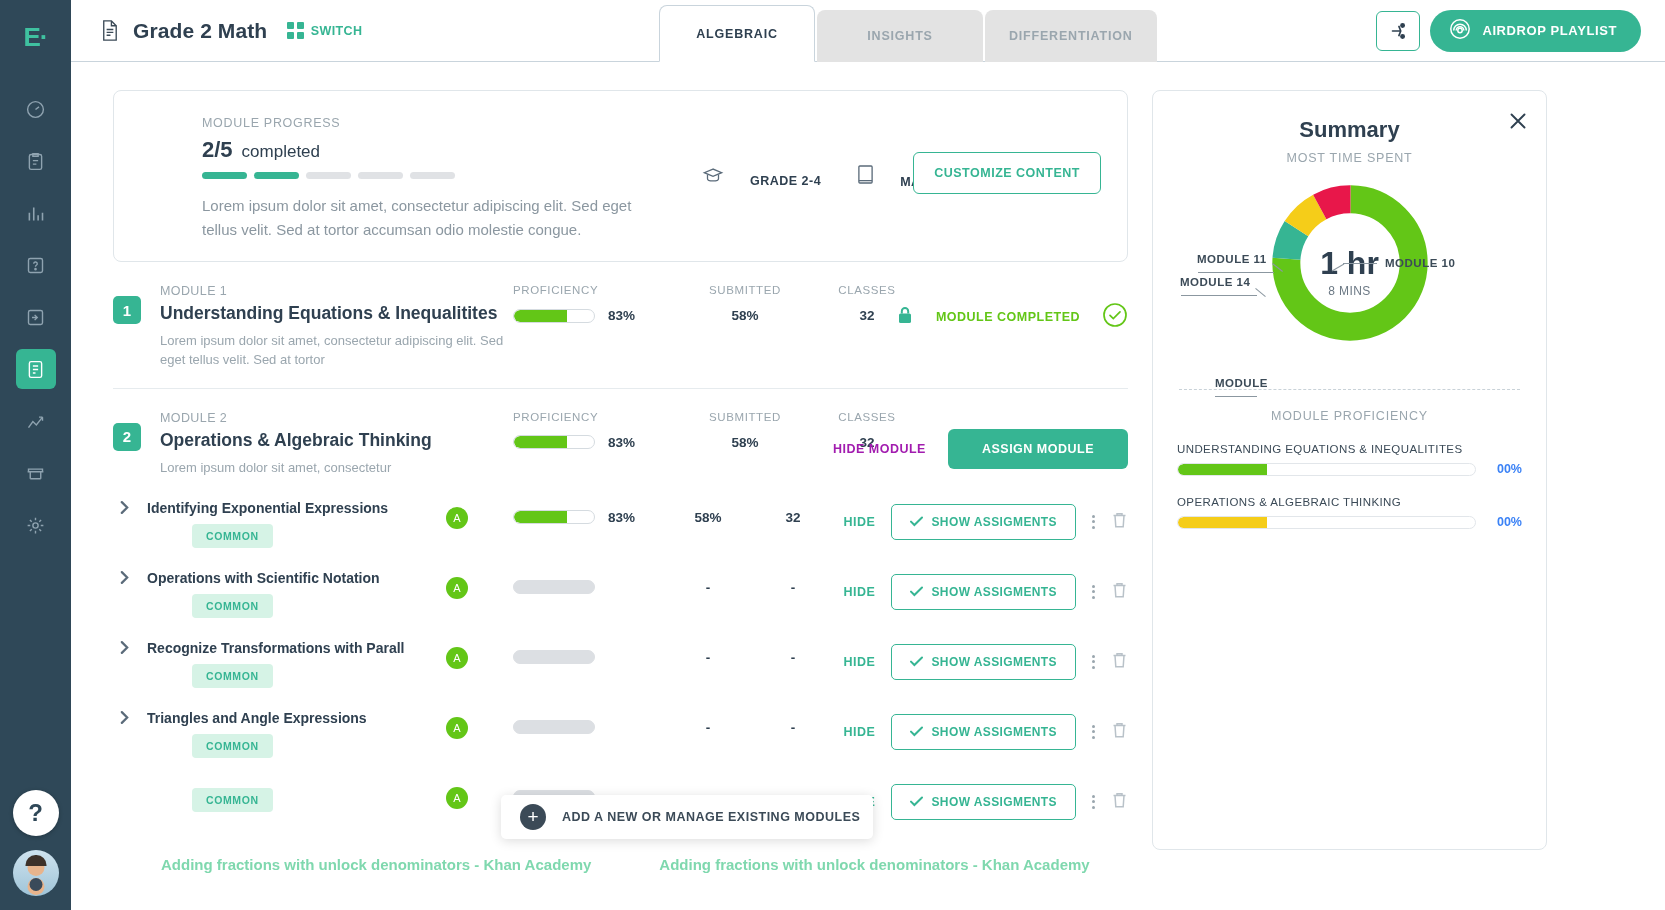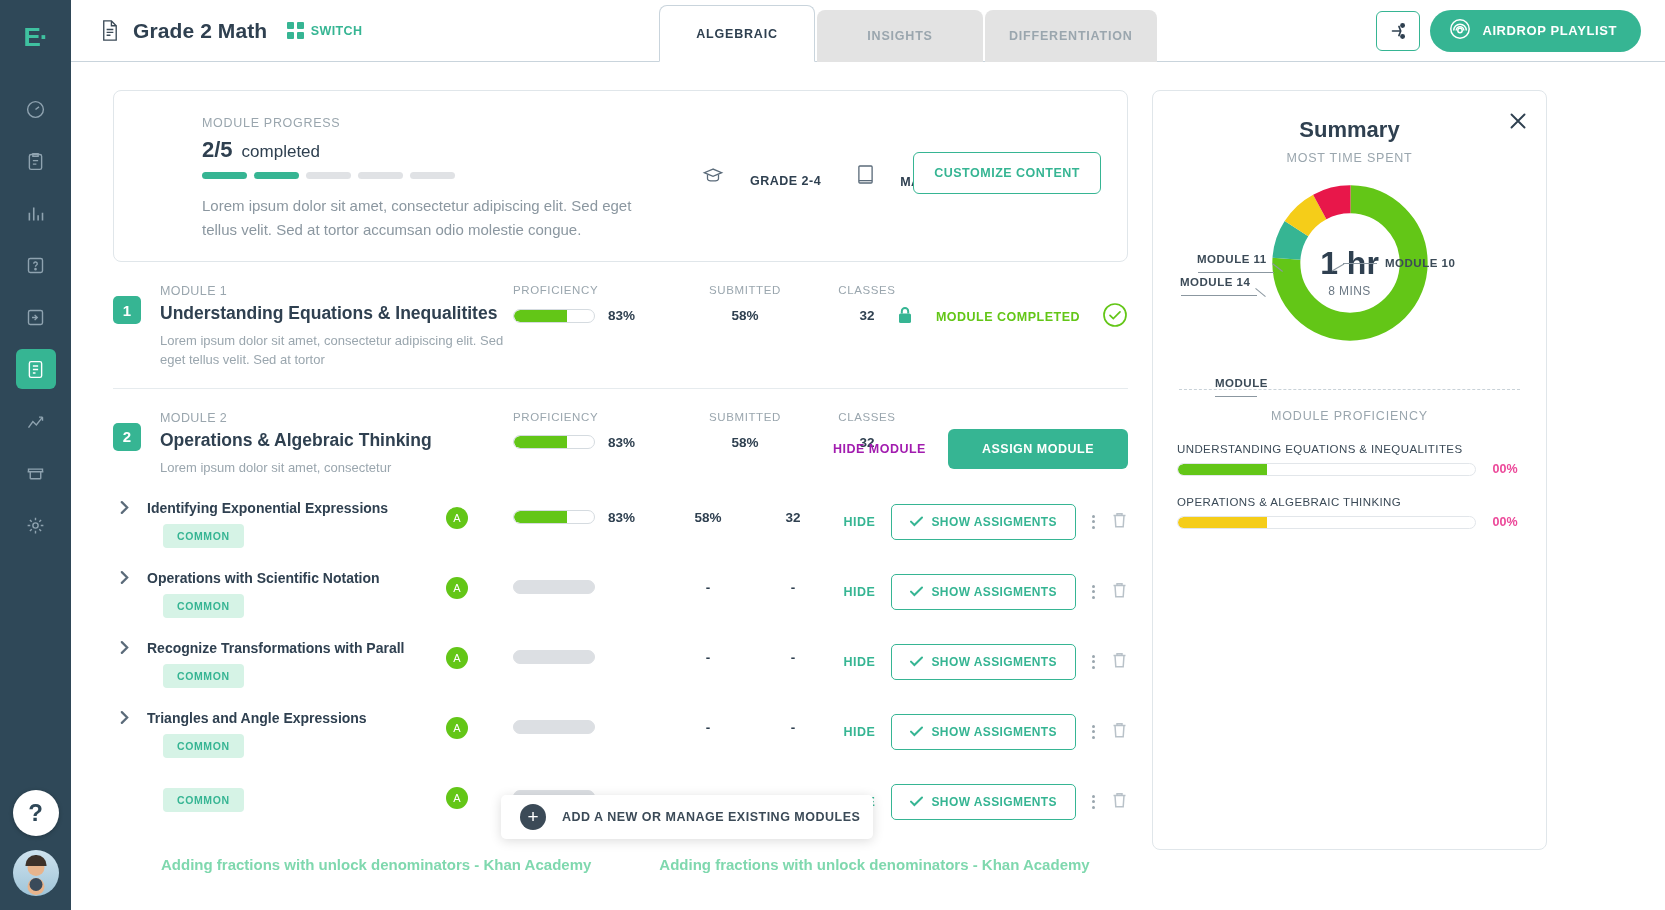--- a/index.html
+++ b/index.html
@@ -161,21 +161,21 @@
     padding: 13px 34px; font-size: 12.5px; font-weight: bold; letter-spacing: .5px; cursor: pointer;
   }
 
   
   .lessons { margin-top: 22px; }
   .lesson { position: relative; height: 70px; }
   .lesson-head { display: flex; align-items: center; }
   .chev { width: 22px; color: #5b6b7a; display: flex; align-items: center; justify-content: center; cursor: pointer; }
   .lesson-name { font-size: 14px; font-weight: bold; color: #2f4050; margin-left: 12px; width: 300px; }
   .badge {
-    display: inline-block; margin-left: 50px; margin-top: 8px;
+    display: inline-block; margin-left: 79px; margin-top: 8px;
     background: #d6f3e6; color: #36b593; font-size: 10.5px; font-weight: bold;
     letter-spacing: .6px; padding: 6px 14px; border-radius: 4px;
   }
   .avatar-a {
     position: absolute; left: 333px; top: 7px;
     width: 22px; height: 22px; border-radius: 50%; background: #63c617; color: #fff;
     display: flex; align-items: center; justify-content: center; font-size: 11px;
   }
   .lesson-stats { position: absolute; left: 400px; top: 10px; display: flex; }
   .ls { text-align: center; font-size: 13.5px; color: #2f4050; font-weight: bold; }
@@ -226,21 +226,21 @@
   .dlabel { position: absolute; font-size: 11.5px; font-weight: bold; color: #3b4a57; letter-spacing: .5px; }
   .dline { position: absolute; border-bottom: 1px solid #8b97a0; }
 
   .divider { margin: 18px 26px 0 26px; border-top: 1px dashed #c9d2d8; }
   .mp-title { text-align: center; font-size: 12.5px; color: #9aa6ae; letter-spacing: .8px; margin-top: 19px; font-weight: 500; }
   .mp-item { padding: 0 24px; margin-top: 20px; }
   .mp-name { font-size: 11.5px; color: #3b4a57; letter-spacing: .4px; }
   .mp-barrow { display: flex; align-items: center; gap: 12px; margin-top: 7px; }
   .mp-bar { flex: 1 1 auto; height: 13px; border-radius: 7px; border: 1px solid #e2e6ea; background: #fff; overflow: hidden; }
   .mp-bar i { display: block; height: 100%; border-radius: 7px 0 0 7px; }
-  .mp-val { font-size: 12.5px; font-weight: bold; color: #ec4899; width: 34px; text-align: center; }
+  .mp-val { font-size: 12.5px; font-weight: bold; color: #3b82f6; width: 34px; text-align: right; }
 </style>
 </head>
 <body>
 
 <div class="app">
 
   <div class="rail">
     <div class="rail-logo">E·</div>
     <div class="rail-icons">
       <div class="rail-btn">

